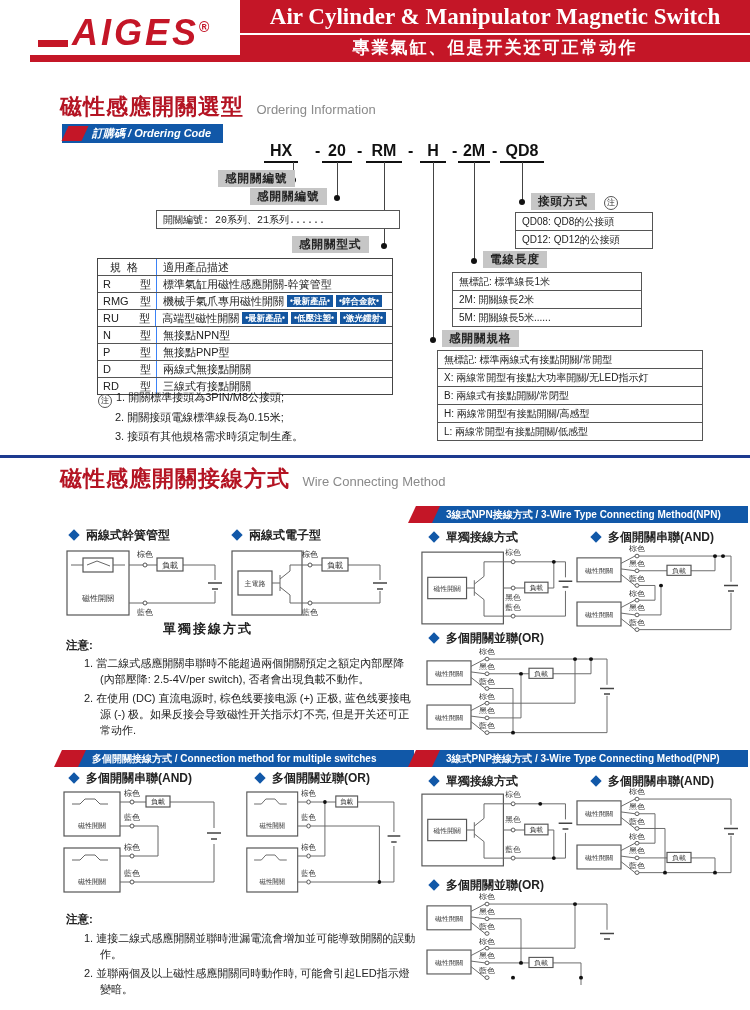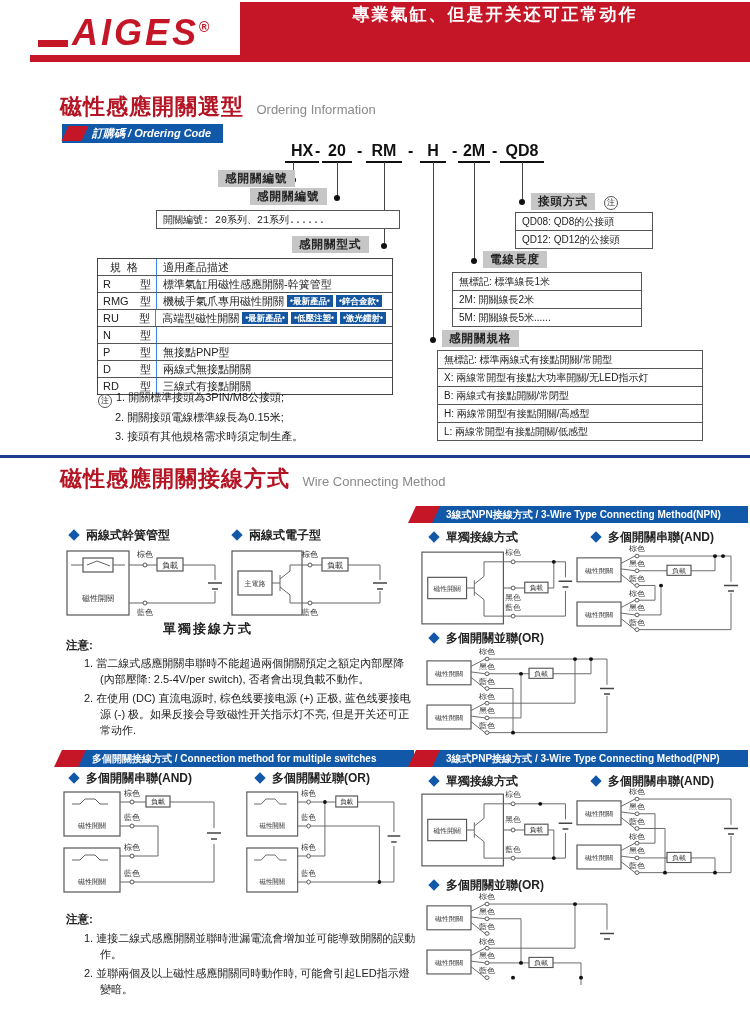--- a/index.html
+++ b/index.html
@@ -73,31 +73,32 @@
 </style>
 </head>
 <body>
 
 <div class="page">
 
   <div class="logo-dash"></div>
   <div class="logo"><span>AIGES</span><sup>®</sup></div>
   <div class="brand-rule"></div>
   <div class="hdr-banner">
+    <div class="hdr-en">Air Cylinder &amp; Manipulator Magnetic Switch</div>
     <div class="hdr-sep"></div>
     <div class="hdr-zh">專業氣缸、但是开关还可正常动作</div>
   </div>
 
   <div class="sec-title" style="left:60px;top:92px;">
     <span class="zh">磁性感應開關選型</span>
     <span class="en">Ordering Information</span>
   </div>
   <div class="chip" style="left:62px;top:124px;">訂購碼 / Ordering Code</div>
 
-  <span class="code-seg" style="left:285px;width:34px;">HX</span>
+  <span class="code-seg" style="left:264px;width:34px;">HX</span>
   <span class="code-dash" style="left:315px;">-</span>
   <span class="code-seg" style="left:322px;width:30px;">20</span>
   <span class="code-dash" style="left:357px;">-</span>
   <span class="code-seg" style="left:366px;width:36px;">RM</span>
   <span class="code-dash" style="left:408px;">-</span>
   <span class="code-seg" style="left:420px;width:26px;">H</span>
   <span class="code-dash" style="left:452px;">-</span>
   <span class="code-seg" style="left:458px;width:32px;">2M</span>
   <span class="code-dash" style="left:492px;">-</span>
   <span class="code-seg" style="left:500px;width:44px;">QD8</span>
@@ -166,20 +167,21 @@
           <span>RU</span>
           <span>型</span>
         </span>
       <span class="tt-c2"><span>高端型磁性開關</span><span class="tt-badge">•最新產品•</span><span class="tt-badge">•低壓注塑•</span><span class="tt-badge">•激光鐳射•</span></span>
     </div>
     <div class="tt-row">
       <span class="tt-c1">
           <span>N</span>
           <span>型</span>
         </span>
+      <span class="tt-c2">無接點NPN型</span>
     </div>
     <div class="tt-row">
       <span class="tt-c1">
           <span>P</span>
           <span>型</span>
         </span>
       <span class="tt-c2">無接點PNP型</span>
     </div>
     <div class="tt-row">
       <span class="tt-c1">

